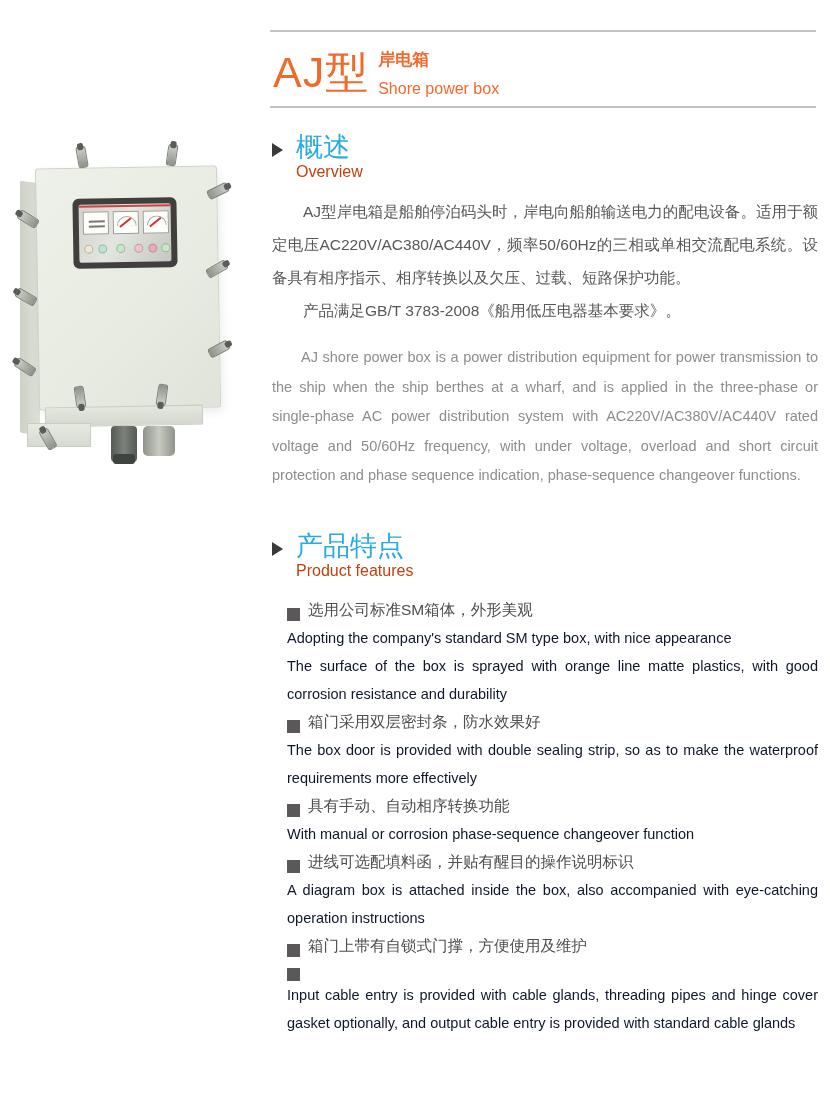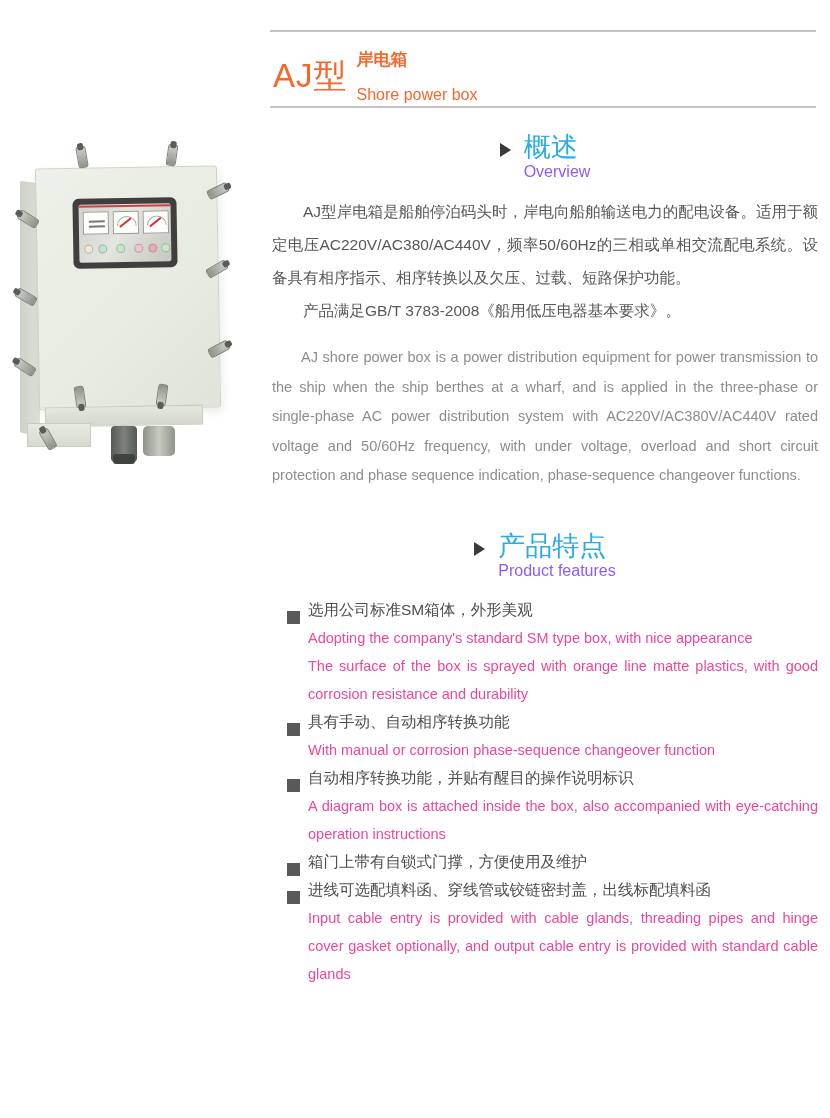--- a/index.html
+++ b/index.html
@@ -9,53 +9,53 @@
   .page { position: relative; width: 830px; height: 1118px; background: #fff; }
 
   
   .rule { position: absolute; left: 270px; width: 546px; height: 2px;
           background: #c3c3c3; }
   .rule-top { top: 30px; }
   .rule-mid { top: 106px; }
 
   .title-block { position: absolute; left: 273px; top: 46px; display: flex;
                  align-items: center; gap: 9px; color: #f2692c; }
-  .model { font-size: 33px; line-height: 1; font-weight: 400; letter-spacing: 1px; }
-  .subtitle { display: flex; flex-direction: column; gap: 15px; padding-top: 2px; }
+  .model { font-size: 43px; line-height: 1; font-weight: 400; letter-spacing: 1px; }
+  .subtitle { display: flex; flex-direction: column; gap: 9px; padding-top: 2px; }
   .subtitle-cn { font-size: 17px; font-weight: bold; }
   .subtitle-en { font-size: 16px; font-weight: 400; }
 
   
   .section { position: absolute; left: 272px; width: 546px; }
   .section-overview { top: 132px; }
   .section-features { top: 531px; }
 
-  .section-header { display: flex; align-items: flex-start; justify-content: center; }
+  .section-header { display: flex; align-items: flex-start; }
   .arrow-icon { width: 0; height: 0; border-left: 11px solid #3a3a3a;
                 border-top: 7px solid transparent; border-bottom: 7px solid transparent;
                 margin-top: 11px; flex: none; }
   .header-text { margin-left: 13px; }
   .h-cn { font-size: 27px; line-height: 30px; color: #29abe2; font-weight: 500; }
-  .h-en { font-size: 16px; line-height: 20px; color: #8b5cf6; font-weight: 400; }
+  .h-en { font-size: 16px; line-height: 20px; color: #c2410c; font-weight: 400; }
 
   
   .cn-paras { margin-top: 13px; }
   .cn-paras p { font-size: 15.5px; line-height: 33px; color: #595757;
                 text-indent: 2em; text-align: justify; }
   .en-paras { margin-top: 16px; }
   .en-paras p { font-size: 14.5px; line-height: 29.5px; color: #8d8d8d;
                 text-indent: 2em; text-align: justify; }
 
   
   .feature-list { margin-top: 15px; padding-left: 15px; }
-  .feature-cn { display: flex; align-items: flex-end; font-size: 15.5px;
+  .feature-cn { display: flex; align-items: center; font-size: 15.5px;
                 color: #4f4d4d; line-height: 28px; }
   .bullet-icon { width: 13px; height: 13px; background: #5a5858; flex: none;
                  margin: 8px 8px 0 0; }
-  .feature-en { margin-left: 21px; font-size: 14.5px; color: #ec4899;
+  .feature-en { font-size: 14.5px; color: #0f172a;
                 line-height: 28px; text-align: justify; }
 
   
   .photo { position: absolute; left: 15px; top: 140px; width: 245px; height: 320px; }
   .photo * { position: absolute; }
 
   .box-side { left: 5px; top: 42px; width: 20px; height: 252px;
               background: linear-gradient(90deg, #cdd1c8, #dde1d8);
               transform: skewY(7deg); border-radius: 2px; }
   .box-front { left: 22px; top: 27px; width: 182px; height: 242px;
@@ -201,40 +201,46 @@
             <span>选用公司标准SM箱体，外形美观</span>
           </div>
         <div class="feature-en">Adopting the company's standard SM type box, with nice appearance</div>
       </div>
       <div class="feature-item">
         <div class="feature-en">The surface of the box is sprayed with orange line matte plastics, with good corrosion resistance and durability</div>
       </div>
       <div class="feature-item">
         <div class="feature-cn">
             <span class="bullet-icon"></span>
+            <span>箱门采用双层密封条，防水效果好</span>
+          </div>
+        <div class="feature-en">The box door is provided with double sealing strip, so as to make the waterproof requirements more effectively</div>
+      </div>
+      <div class="feature-item">
+        <div class="feature-cn">
+            <span class="bullet-icon"></span>
             <span>具有手动、自动相序转换功能</span>
           </div>
         <div class="feature-en">With manual or corrosion phase-sequence changeover function</div>
       </div>
       <div class="feature-item">
         <div class="feature-cn">
             <span class="bullet-icon"></span>
-            <span>自动相序转换功能，并贴有醒目的操作说明标识</span>
+            <span>进线可选配填料函，并贴有醒目的操作说明标识</span>
           </div>
         <div class="feature-en">A diagram box is attached inside the box, also accompanied with eye-catching operation instructions</div>
       </div>
       <div class="feature-item">
         <div class="feature-cn">
             <span class="bullet-icon"></span>
             <span>箱门上带有自锁式门撑，方便使用及维护</span>
           </div>
       </div>
       <div class="feature-item">
         <div class="feature-cn">
             <span class="bullet-icon"></span>
-            <span>进线可选配填料函、穿线管或铰链密封盖，出线标配填料函</span>
           </div>
         <div class="feature-en">Input cable entry is provided with cable glands, threading pipes and hinge cover gasket optionally, and output cable entry is provided with standard cable glands</div>
       </div>
     </div>
   </div>
 
 </div>
 
 </body></html>

